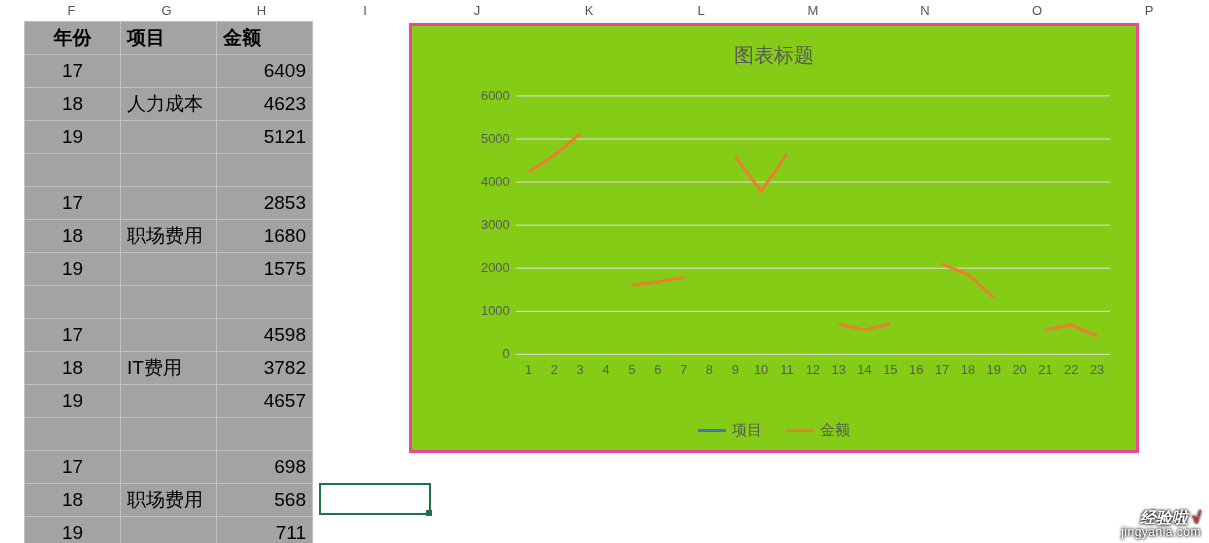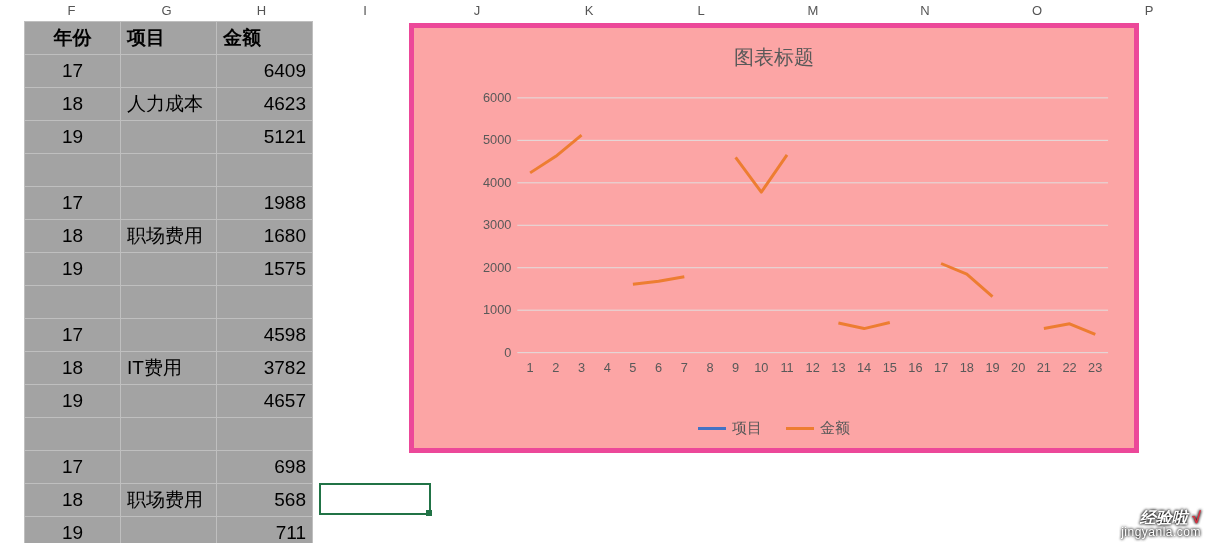--- a/index.html
+++ b/index.html
@@ -69,22 +69,22 @@
     height: 6px;
     background: #217346;
   }
   
   .chart-box {
     position: absolute;
     left: 409px;
     top: 23px;
     width: 730px;
     height: 430px;
-    background: #fca5a5;
-    border: 5px solid #ec4899;
+    background: #84cc16;
+    border: 3px solid #ec4899;
     box-sizing: border-box;
   }
   .chart-title {
     text-align: center;
     font-size: 20px;
     color: #595959;
     padding: 16px 0 8px 0;
     font-weight: 400;
   }
   .legend {
@@ -174,21 +174,21 @@
           <td class="cH">5121</td>
         </tr>
         <tr>
           <td class="cF blank"></td>
           <td class="cG blank"></td>
           <td class="cH blank"></td>
         </tr>
         <tr>
           <td class="cF">17</td>
           <td class="cG blank"></td>
-          <td class="cH">1988</td>
+          <td class="cH">2853</td>
         </tr>
         <tr>
           <td class="cF">18</td>
           <td class="cG">职场费用</td>
           <td class="cH">1680</td>
         </tr>
         <tr>
           <td class="cF">19</td>
           <td class="cG blank"></td>
           <td class="cH">1575</td>

